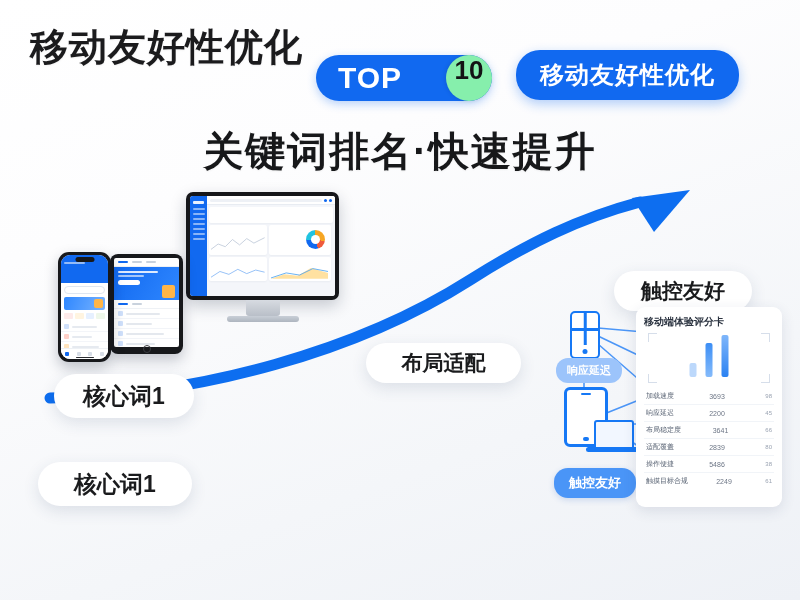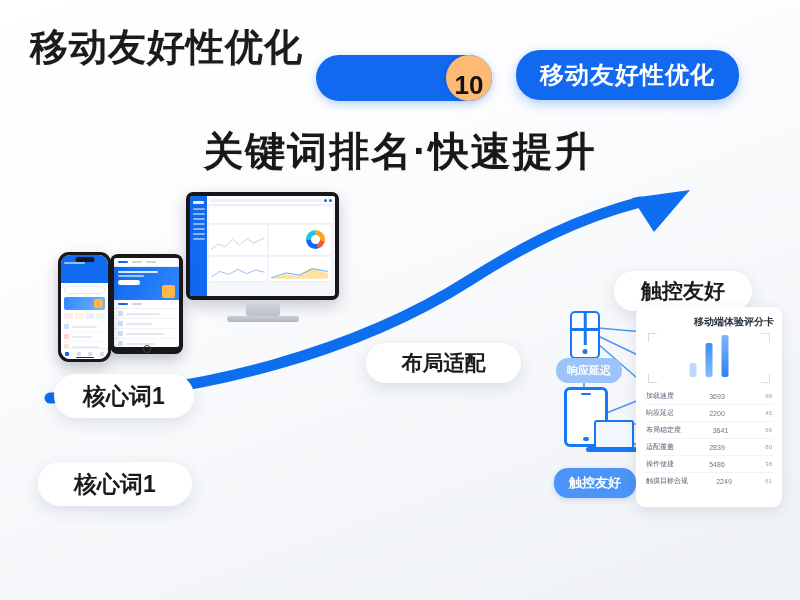--- a/index.html
+++ b/index.html
@@ -24,21 +24,21 @@
     background:#1169f0;
     box-shadow:0 3px 10px rgba(17,105,240,.30);
     display:flex;align-items:center;
   }
   .top-badge .tb-word{
     color:#fff;font-size:30px;font-weight:bold;
     letter-spacing:1px;padding-left:22px;padding-right:12px;
   }
   .top-badge .tb-num-wrap{
     width:46px;height:46px;border-radius:50%;
-    background:#fdba74;display:flex;align-items:flex-end;justify-content:center;
+    background:#86efac;display:flex;align-items:flex-start;justify-content:center;
     margin-left:auto;box-shadow:-1px 0 4px rgba(0,0,0,.10);
   }
   .top-badge .tb-num{color:#131314;font-size:26px;font-weight:bold;}
 
   .hdr-pill{
     position:absolute;left:516px;top:50px;
     padding:9px 24px;border-radius:24px;
     background:#1169f0;color:#ffffff;
     font-size:24px;font-weight:bold;letter-spacing:1px;
     box-shadow:0 4px 12px rgba(17,105,240,.32);
@@ -187,21 +187,21 @@
     white-space:nowrap;box-shadow:0 2px 6px rgba(40,100,200,.2);
   }
 
   .score-card{
     position:absolute;left:88px;top:5px;width:146px;height:200px;
     background:#ffffff;border-radius:9px;
     box-shadow:0 4px 14px rgba(40,60,100,.12);
     padding:8px 8px 6px 8px;box-sizing:border-box;
   }
   .sc-title{
-    text-align:right;font-size:10px;font-weight:bold;color:#2b3340;
+    text-align:left;font-size:10px;font-weight:bold;color:#2b3340;
     filter:blur(.45px);margin-bottom:4px;
   }
   .sc-chart{
     position:relative;height:50px;margin:0 4px 5px 4px;
   }
   .corner{position:absolute;width:8px;height:8px;border:1px solid #d6deea;}
   .corner.tl{left:0;top:0;border-right:0;border-bottom:0;}
   .corner.tr{right:0;top:0;border-left:0;border-bottom:0;}
   .corner.bl{left:0;bottom:0;border-right:0;border-top:0;}
   .corner.br{right:0;bottom:0;border-left:0;border-top:0;}
@@ -223,20 +223,21 @@
   }
 </style>
 </head>
 <body>
 
 <div id="stage">
 
   <div class="hdr-title">移动友好性优化</div>
 
   <div class="top-badge">
+    <span class="tb-word">TOP</span>
     <span class="tb-num-wrap">
       <span class="tb-num">10</span>
     </span>
   </div>
 
   <div class="hdr-pill">移动友好性优化</div>
 
   <div class="hdr-sub">关键词排名·快速提升</div>
 
   <svg class="arrow-svg" viewBox="0 0 800 280">

